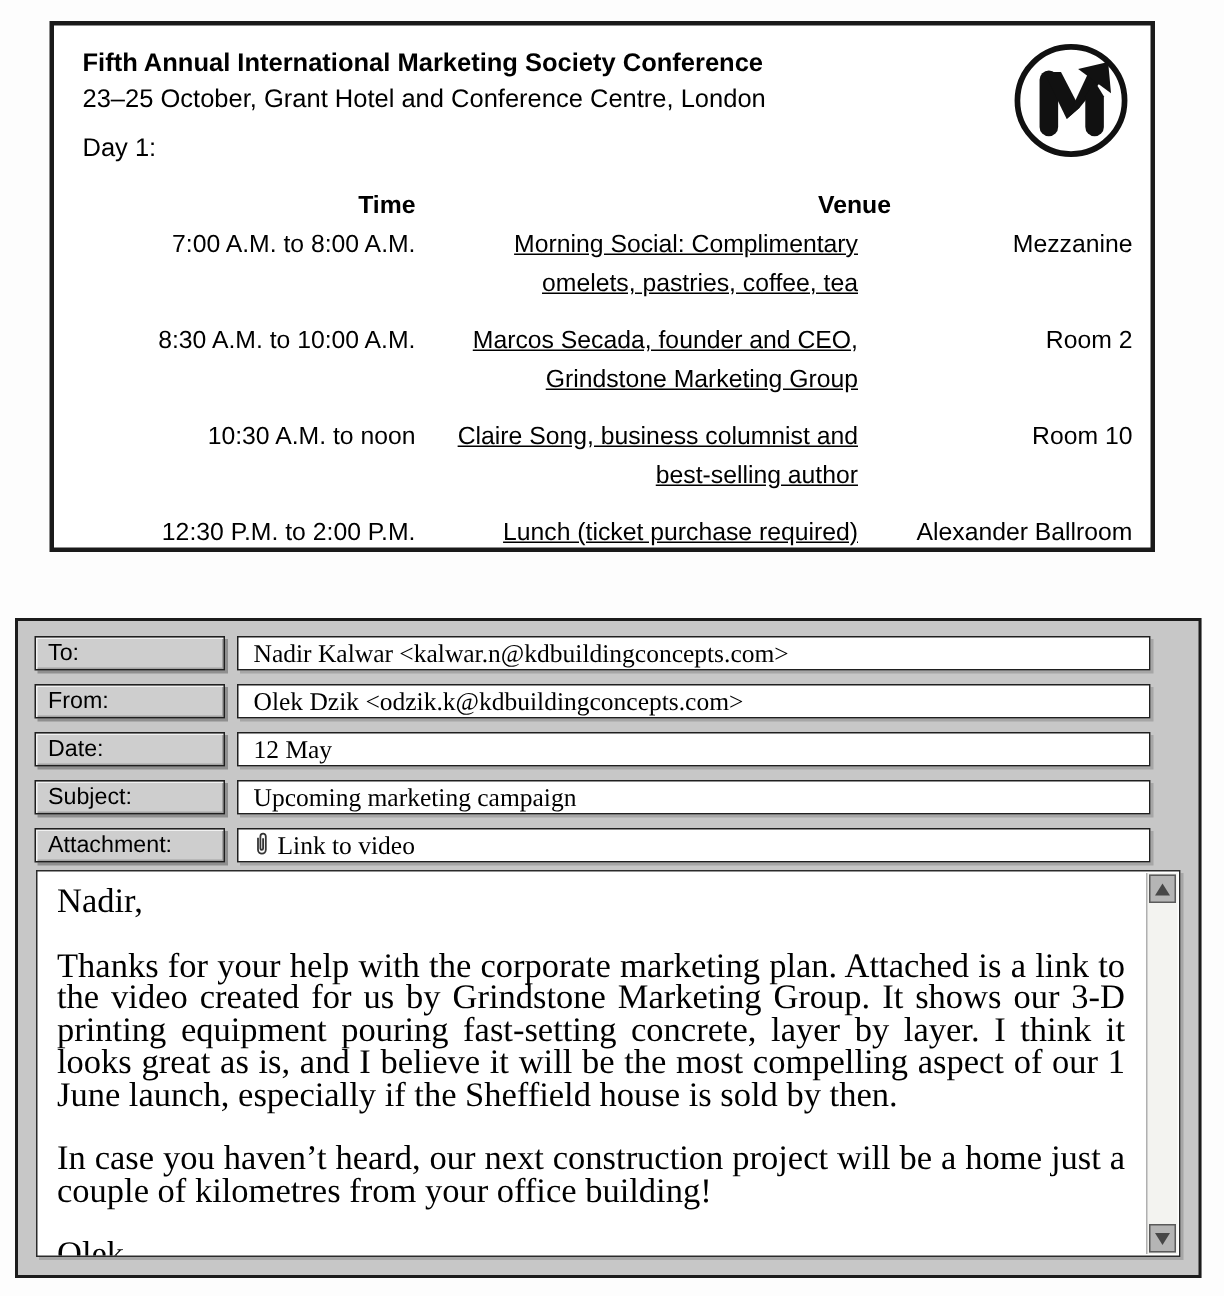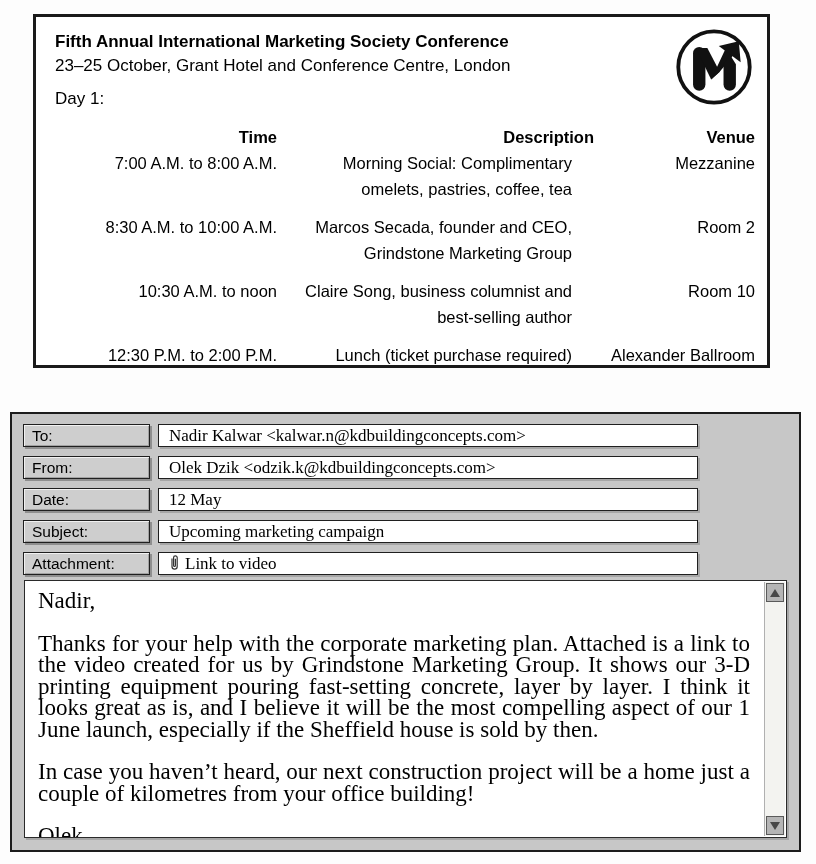--- a/index.html
+++ b/index.html
@@ -25,21 +25,21 @@
   .sched-subtitle { font-size: 17px; line-height: 24px; }
   .sched-day { font-size: 17px; line-height: 24px; font-weight: normal; margin-top: 9px; }
   .logo {
     position: absolute; top: 10px; right: 13px;
     width: 80px; height: 80px;
   }
   .sched-table { margin-top: 13px; font-size: 16.5px; }
   .trow { display: grid; grid-template-columns: 222px 317px 1fr; text-align: right; }
   .trow.header { font-weight: bold; line-height: 26px; }
   .trow.body-row { margin-bottom: 12px; line-height: 26px; }
-  .cell-desc { max-width: 295px; }
+  .cell-desc { max-width: 295px; text-decoration: underline; }
 
   
   .email-panel {
     position: absolute; left: 10px; top: 412px;
     width: 791px; height: 440px;
     background: #c7c7c7;
     border: 2px solid #1c1c1c;
     padding: 10px 0 0 11px;
   }
   .field-row { display: flex; height: 23px; margin-bottom: 9px; }
@@ -47,21 +47,21 @@
     width: 127px; height: 23px;
     margin-right: 8px;
     background: #cecece;
     border: 1px solid #1f1f1f;
     box-shadow: 2px 2px 0 0 #8f8f8f, inset 1px 1px 0 0 #f1f1f1, inset -1px -1px 0 0 #a2a2a2;
     font-weight: normal; font-size: 15.5px; line-height: 21px;
     padding-left: 8px;
     cursor: default;
   }
   .field-value {
-    width: 540px; height: 23px;
+    width: 609px; height: 23px;
     background: #ffffff;
     border: 1px solid #1f1f1f;
     box-shadow: 2px 2px 0 0 #a6a6a6;
     font-family: "Liberation Serif", serif;
     font-size: 17px; line-height: 21px;
     padding-left: 10px;
     white-space: nowrap; overflow: hidden;
     display: flex; gap: 5px;
   }
   .clip { flex: 0 0 auto; display: inline-block; margin-top: 1px; }
@@ -125,21 +125,20 @@
         <polygon points="23,22 35,22 48,47 39,55" fill="#111111"></polygon>
         <polygon points="39,55 48,47 62,30 54,23" fill="#111111"></polygon>
         <polygon points="68,15 70,37 47,20" fill="#111111"></polygon>
         <path d="M52 39 L58.5 28.5 L65 39 L65 60.5 A6.5 6.5 0 0 1 52 60.5 Z" fill="#111111"></path>
       </svg>
     </div>
 
     <div class="sched-table">
       <div class="trow header">
         <div>Time</div>
-        <div>Description</div>
         <div>Venue</div>
       </div>
 
       <div class="trow body-row">
         <div>7:00 A.M. to 8:00 A.M.</div>
         <div class="cell-desc">Morning Social: Complimentary omelets, pastries, coffee, tea</div>
         <div>Mezzanine</div>
       </div>
 
       <div class="trow body-row">

